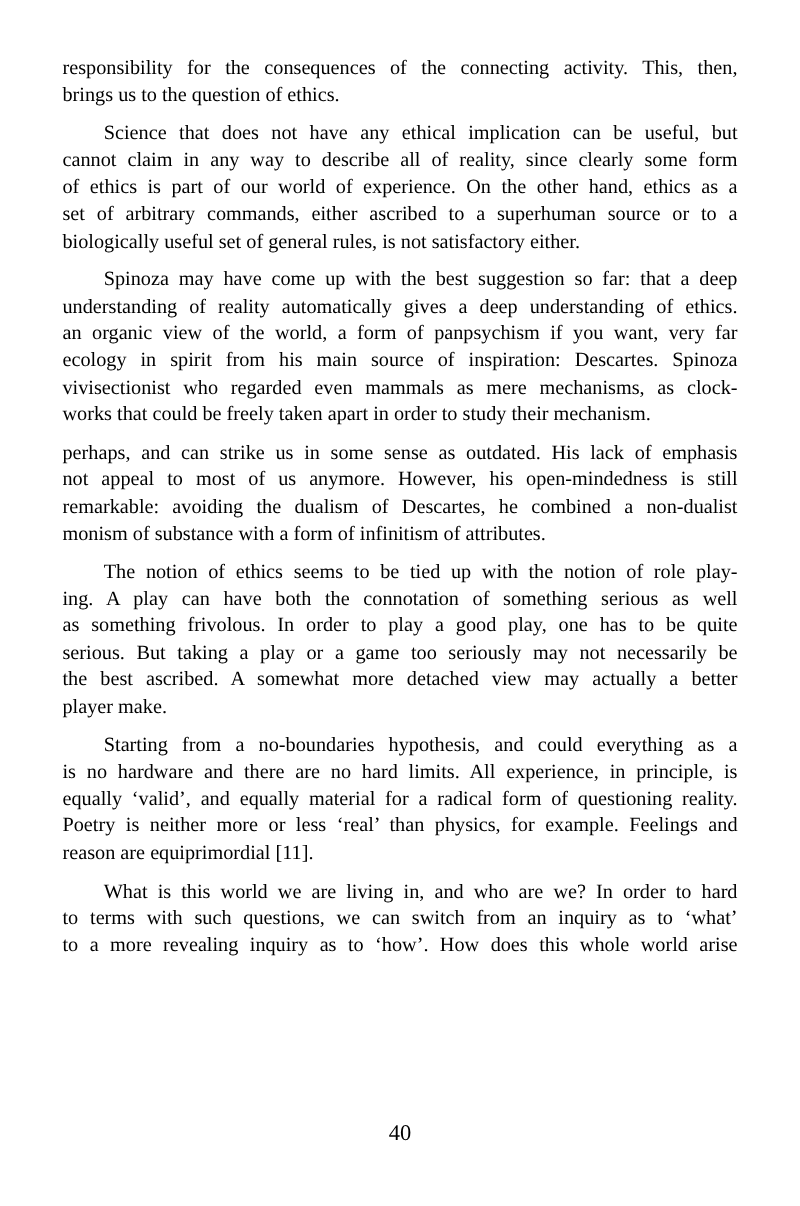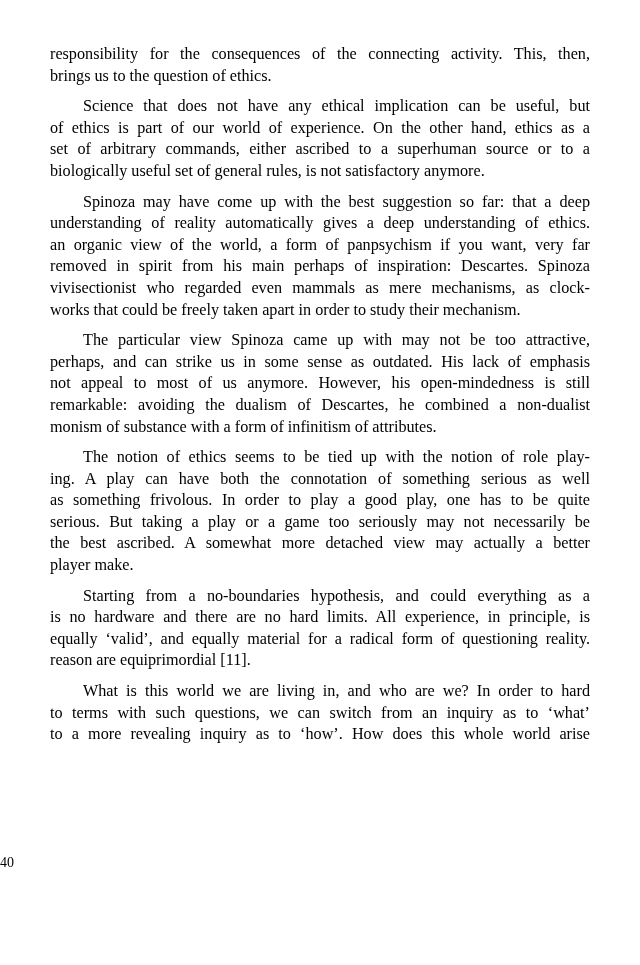--- a/index.html
+++ b/index.html
@@ -37,74 +37,75 @@
     }
     .line.last {
       text-align-last: left;
     }
     .line.indent {
       padding-left: 33px;
     }
     .page-number {
       position: absolute;
       left: 0;
-      top: 852px;
+      top: 896px;
       width: 640px;
-      text-align: left;
-      font-size: 14px;
+      text-align: center;
+      font-size: 18px;
       line-height: 21.6px;
     }
   </style>
 </head>
 <body>
 
 <div class="page">
 
   <p class="para">
     <span class="line">responsibility for the consequences of the connecting activity.  This, then,</span>
     <span class="line last">brings us to the question of ethics.</span>
   </p>
 
   <p class="para">
     <span class="line indent">Science that does not have any ethical implication can be useful, but</span>
+    <span class="line">cannot claim in any way to describe all of reality, since clearly some form</span>
     <span class="line">of ethics is part of our world of experience.  On the other hand, ethics as a</span>
     <span class="line">set of arbitrary commands, either ascribed to a superhuman source or to a</span>
-    <span class="line last">biologically useful set of general rules, is not satisfactory anymore.</span>
+    <span class="line last">biologically useful set of general rules, is not satisfactory either.</span>
   </p>
 
   <p class="para">
     <span class="line indent">Spinoza may have come up with the best suggestion so far: that a deep</span>
     <span class="line">understanding of reality automatically gives a deep understanding of ethics.</span>
     <span class="line">an organic view of the world, a form of panpsychism if you want, very far</span>
-    <span class="line">removed in spirit from his main perhaps of inspiration: Descartes.  Spinoza</span>
+    <span class="line">ecology in spirit from his main source of inspiration: Descartes.  Spinoza</span>
     <span class="line">vivisectionist who regarded even mammals as mere mechanisms, as clock-</span>
     <span class="line last">works that could be freely taken apart in order to study their mechanism.</span>
   </p>
 
   <p class="para">
-    <span class="line indent">The particular view Spinoza came up with may not be too attractive,</span>
     <span class="line">perhaps, and can strike us in some sense as outdated. His lack of emphasis</span>
     <span class="line">not appeal to most of us anymore.  However, his open-mindedness is still</span>
     <span class="line">remarkable: avoiding the dualism of Descartes, he combined a non-dualist</span>
     <span class="line last">monism of substance with a form of infinitism of attributes.</span>
   </p>
 
   <p class="para">
     <span class="line indent">The notion of ethics seems to be tied up with the notion of role play-</span>
     <span class="line">ing.  A play can have both the connotation of something serious as well</span>
     <span class="line">as something frivolous.  In order to play a good play, one has to be quite</span>
     <span class="line">serious. But taking a play or a game too seriously may not necessarily be</span>
     <span class="line">the best ascribed.  A somewhat more detached view may actually a better</span>
     <span class="line last">player make.</span>
   </p>
 
   <p class="para">
     <span class="line indent">Starting from a no-boundaries hypothesis, and could everything as a</span>
     <span class="line">is no hardware and there are no hard limits.  All experience, in principle, is</span>
     <span class="line">equally ‘valid’, and equally material for a radical form of questioning reality.</span>
+    <span class="line">Poetry is neither more or less ‘real’ than physics, for example.  Feelings and</span>
     <span class="line last">reason are equiprimordial [11].</span>
   </p>
 
   <p class="para">
     <span class="line indent">What is this world we are living in, and who are we? In order to hard</span>
     <span class="line">to terms with such questions, we can switch from an inquiry as to ‘what’</span>
     <span class="line">to a more revealing inquiry as to ‘how’.  How does this whole world arise</span>
   </p>
 
 </div>

